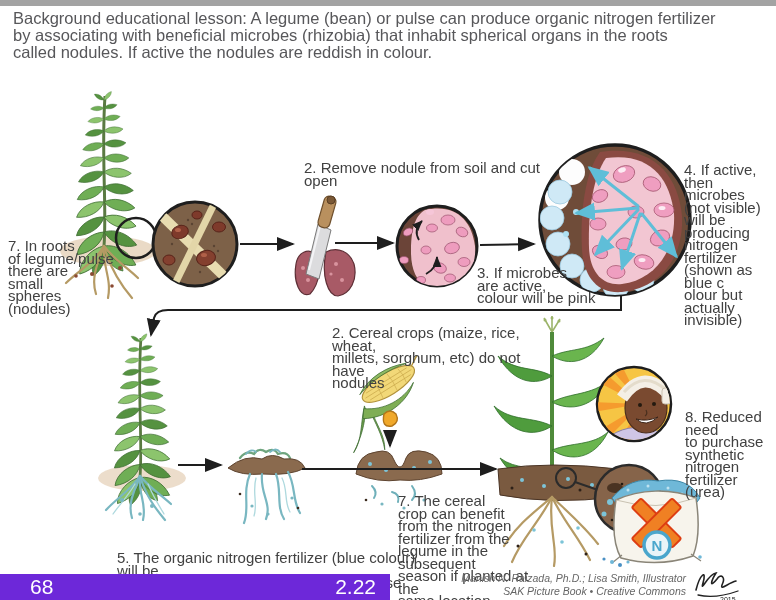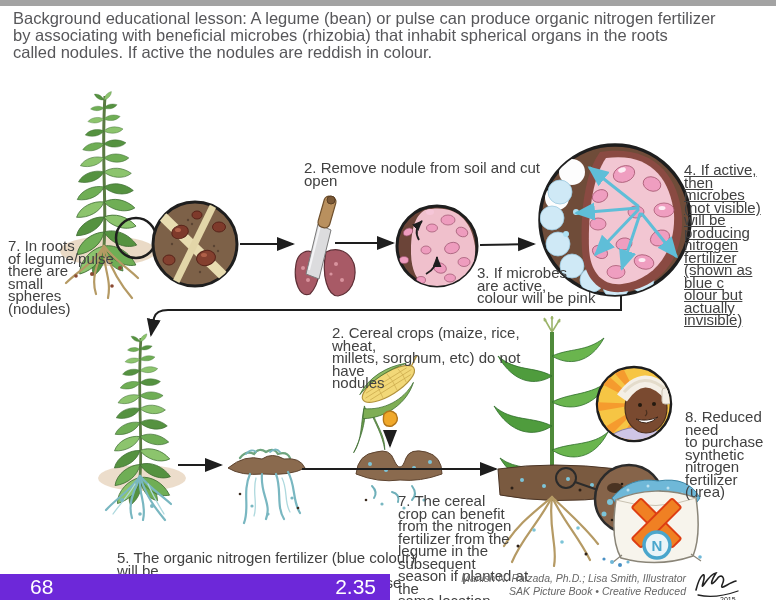--- a/index.html
+++ b/index.html
@@ -380,21 +380,21 @@
 
   <div class="label" style="left:8px;   top:234px; width:118px;">7. In roots
 of legume/pulse
 there are
 small
 spheres (nodules)</div>
   <div class="label" style="left:304px; top:156px; width:240px;">2. Remove nodule from soil and cut open</div>
   <div class="label" style="left:477px; top:261px; width:120px;">3. If microbes
 are active,
 colour will be pink</div>
-  <div class="label" style="left:684px; top:158px; width:92px;text-decoration:underline;">4. If active,
+  <div class="label" style="left:684px; top:158px; width:92px;">4. If active,
 then microbes
 (not visible)
 will be producing
 nitrogen fertilizer
 (shown as blue c
 olour but
 actually invisible)</div>
   <div class="label" style="left:117px; top:529px; width:300px;margin-top:17px;">5. The organic nitrogen fertilizer (blue colour) will be
 deposited into soil as the roots decompose</div>
   <div class="label" style="left:332px; top:321px; width:210px;">2. Cereal crops (maize, rice, wheat,
@@ -408,25 +408,25 @@
 season if planted at the
 same location</div>
   <div class="label" style="left:685px; top:405px; width:95px;">8. Reduced need
 to purchase
 synthetic
 nitrogen
 fertilizer (urea)</div>
 
   <div class="footer-bar">
     <span>68</span>
-    <span>2.35</span>
+    <span>2.22</span>
   </div>
   <div class="credits">
     <div>Manish N. Raizada, Ph.D.; Lisa Smith, Illustrator</div>
-    <div>SAK Picture Book • Creative Reduced</div>
+    <div>SAK Picture Book • Creative Commons</div>
   </div>
   <svg class="signature" width="58" height="38" viewBox="0 0 58 38">
     <path d="M8,24 C12,8 19,3 15,17 C12,28 20,8 28,7 C23,15 21,23 29,13 C33,7 38,11 34,19 C32,25 40,17 48,15" stroke="#222" fill="none" stroke-width="1.6" stroke-linecap="round"></path>
     <path d="M10,29 C22,32 36,30 50,25" stroke="#222" fill="none" stroke-width="1.3" stroke-linecap="round"></path>
     <text x="32" y="36" font-size="7" fill="#222" font-family="Liberation Sans, sans-serif">2015</text>
   </svg>
 
 </div>
 
 </body></html>

